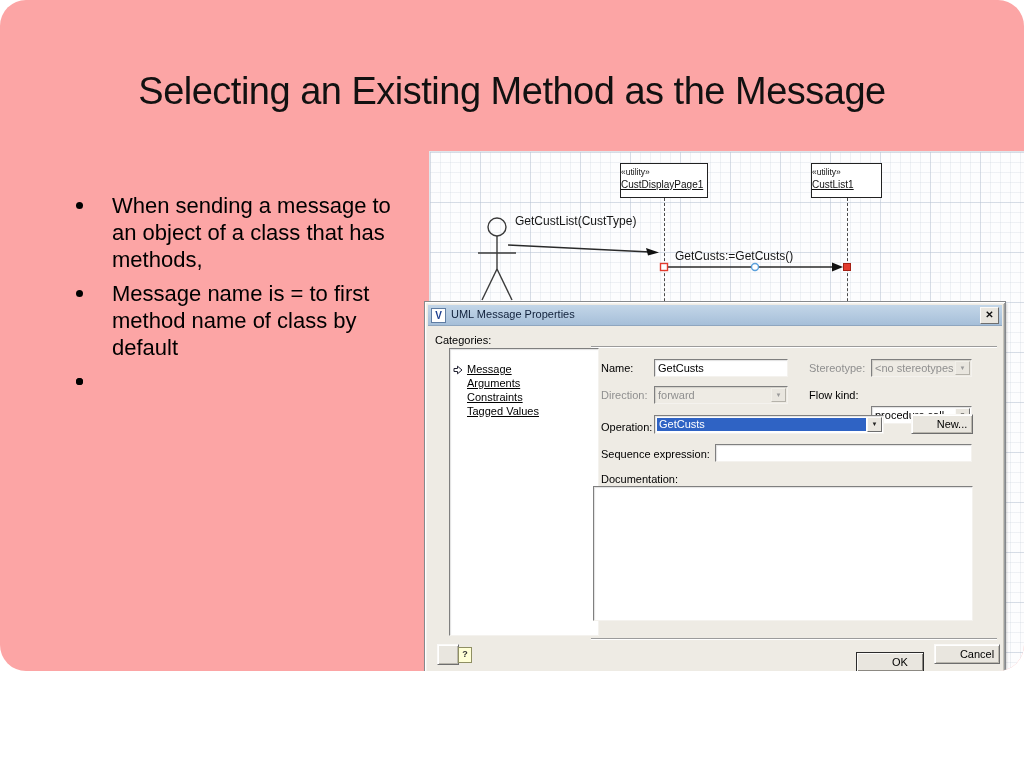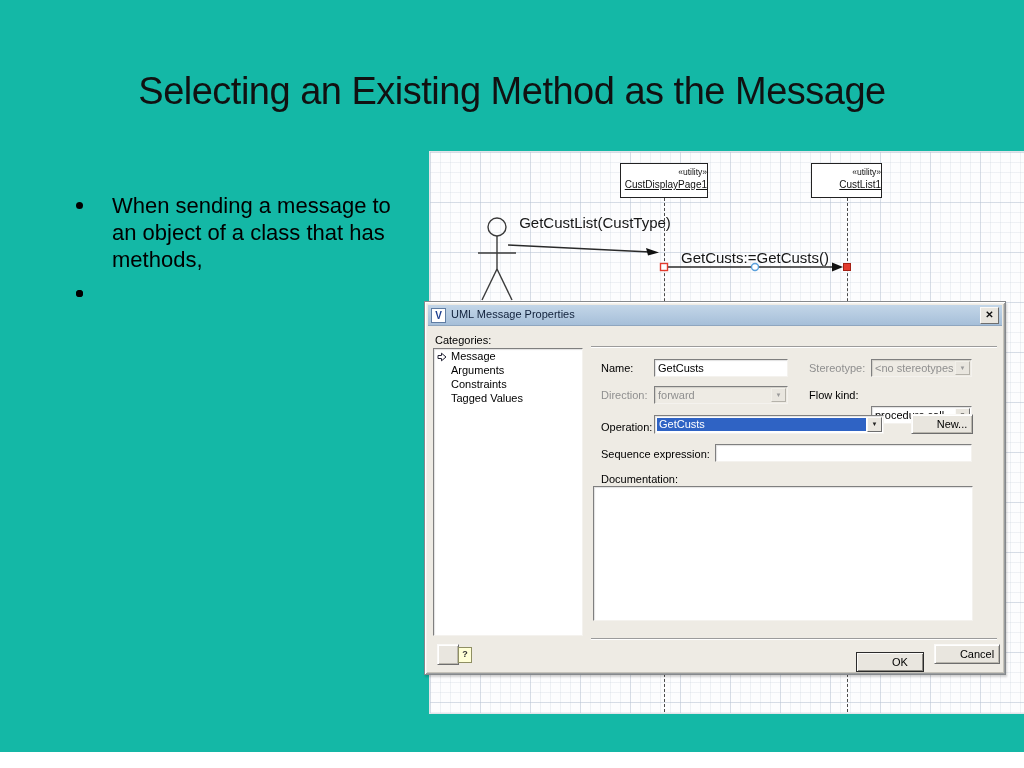--- a/index.html
+++ b/index.html
@@ -1,41 +1,41 @@
 <!DOCTYPE html>
 <html><head>
 <meta charset="utf-8">
 <style>
   html,body{margin:0;padding:0;}
-  .slide{position:relative;width:1024px;height:752px;background:#14b8a6;overflow:hidden;
-         font-family:"Liberation Sans", sans-serif;color:#000;}
+  .slide{position:relative;width:1024px;height:671px;background:#fca5a5;overflow:hidden;
+         font-family:"Liberation Sans", sans-serif;color:#000;border-radius:26px;}
 
   
   .slide-title{position:absolute;left:0;right:0;top:70px;text-align:center;
                font-size:38px;font-weight:400;letter-spacing:-0.5px;color:#111;}
   .bullets{position:absolute;left:58px;top:180px;width:370px;list-style:none;margin:12px;padding:0;}
   .bullets li{position:relative;padding-left:42px;margin-bottom:7px;
               font-size:22px;line-height:27px;white-space:pre-line;}
   .dot{position:absolute;left:6px;top:10px;width:7px;height:7px;border-radius:50%;background:#000;}
 
   
   .shot{position:absolute;left:430px;top:152px;width:594px;height:561px;
         background-color:#fdfdfe;border:0;outline:1px solid #e2e5ea;
         background-image:
           linear-gradient(to right, rgba(185,196,212,0.45) 1px, transparent 1px),
           linear-gradient(to bottom, rgba(185,196,212,0.45) 1px, transparent 1px),
           linear-gradient(to right, rgba(203,211,223,0.30) 1px, transparent 1px),
           linear-gradient(to bottom, rgba(203,211,223,0.30) 1px, transparent 1px);
         background-size:50px 50px,50px 50px,10px 10px,10px 10px;}
   .lifeline{position:absolute;width:0;border-left:1px dashed #4a4a4a;top:46px;height:514px;}
   .objbox{position:absolute;top:11px;height:35px;background:#fff;border:1px solid #222;
-          text-align:right;box-sizing:border-box;padding-top:3px;}
+          text-align:left;box-sizing:border-box;padding-top:3px;}
   .objbox .stereo{font-size:8.5px;line-height:11px;color:#111;}
   .objbox .oname{font-size:10px;line-height:13px;text-decoration:underline;color:#111;}
-  .diag-label{position:absolute;font-size:15px;color:#161616;text-align:center;width:160px;}
+  .diag-label{position:absolute;font-size:12px;color:#161616;text-align:left;width:160px;}
   .shot svg{position:absolute;left:0;top:0;}
 
   
   .dialog{position:absolute;left:424px;top:301px;width:582px;height:374px;z-index:10;
           background:#eeebe4;border:1px solid #86898c;box-sizing:border-box;
           box-shadow:inset 1px 1px 0 #ffffff, inset -1px -1px 0 #9a9d9f,
                      inset 2px 2px 0 #f4f2ee, inset -2px -2px 0 #c6c3ba,
                      1px 2px 2px rgba(0,0,0,0.18);
           font-size:11px;}
   .titlebar{position:absolute;left:3px;top:3px;width:574px;height:20px;
@@ -43,23 +43,23 @@
             border-bottom:1px solid #8fa6bf;}
   .titlebar .appicon{position:absolute;left:3px;top:3px;width:13px;height:13px;background:#fff;
             border:1px solid #5f7da3;color:#1d3f8f;font-size:10px;font-weight:bold;
             line-height:13px;text-align:center;}
   .titlebar .ttext{position:absolute;left:23px;top:3px;font-size:11px;color:#10203a;}
   .closebtn{position:absolute;right:3px;top:2px;width:17px;height:15px;background:#e9e6df;
             border:1px solid;border-color:#fbfaf8 #6e6e6e #6e6e6e #fbfaf8;
             font-size:10px;font-weight:bold;line-height:14px;text-align:center;color:#111;cursor:default;}
   .dlabel{position:absolute;color:#000;line-height:13px;}
   .dlabel.dis{color:#8f8f8f;}
-  .listbox{position:absolute;left:8px;top:46px;width:150px;height:288px;background:#fff;
+  .listbox{position:absolute;left:24px;top:46px;width:150px;height:288px;background:#fff;
            border:1px solid;border-color:#7f7f7f #f4f2ee #f4f2ee #7f7f7f;
-           box-shadow:inset 1px 1px 1px rgba(0,0,0,0.12);box-sizing:border-box;padding-top:0;}
+           box-shadow:inset 1px 1px 1px rgba(0,0,0,0.12);box-sizing:border-box;padding-top:13px;text-decoration:underline;}
   .cat-item{position:relative;padding-left:17px;line-height:14px;color:#000;}
   .cat-item .arr{position:absolute;left:3px;top:2px;}
   .groove{position:absolute;height:0;border-top:1px solid #9b9b9b;border-bottom:1px solid #fff;}
   .edit{position:absolute;background:#fff;border:1px solid;box-sizing:border-box;
         border-color:#7f7f7f #f4f2ee #f4f2ee #7f7f7f;box-shadow:inset 1px 1px 1px rgba(0,0,0,0.12);
         font-family:"Liberation Sans", sans-serif;font-size:11px;padding:1px 3px;color:#000;outline:none;}
   .combo{position:absolute;background:#fff;border:1px solid;box-sizing:border-box;
          border-color:#7f7f7f #f4f2ee #f4f2ee #7f7f7f;box-shadow:inset 1px 1px 1px rgba(0,0,0,0.12);}
   .combo .val{position:absolute;left:3px;top:1px;right:17px;bottom:1px;line-height:14px;
               white-space:nowrap;overflow:hidden;}
@@ -85,20 +85,23 @@
 <body>
 
 <div class="slide">
 
   <div class="slide-title">Selecting an Existing Method as the Message</div>
 
   <ul class="bullets">
     <li><span class="dot"></span><span>When sending a message to
 an object of a class that has
 methods,</span></li>
+    <li><span class="dot"></span><span>Message name is = to first
+method name of class by
+default</span></li>
     <li><span class="dot"></span></li>
     <li><span class="dot"></span></li>
   </ul>
 
   <div class="shot">
 
     <div class="lifeline" style="left:234px;"></div>
     <div class="lifeline" style="left:417px;"></div>
 
     <div class="objbox" style="left:190px;width:88px;">

